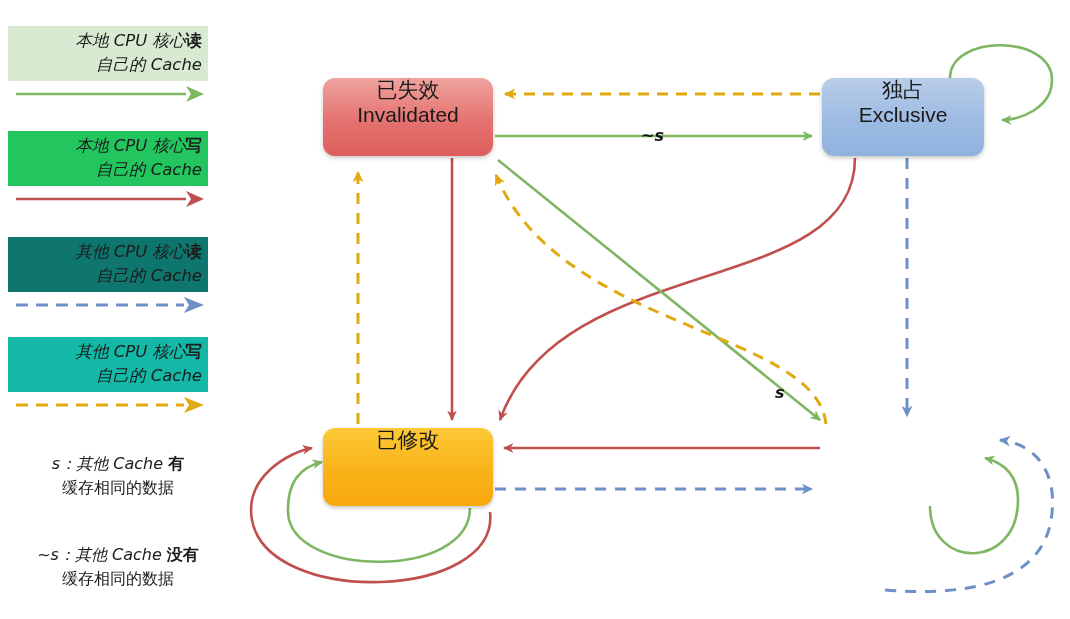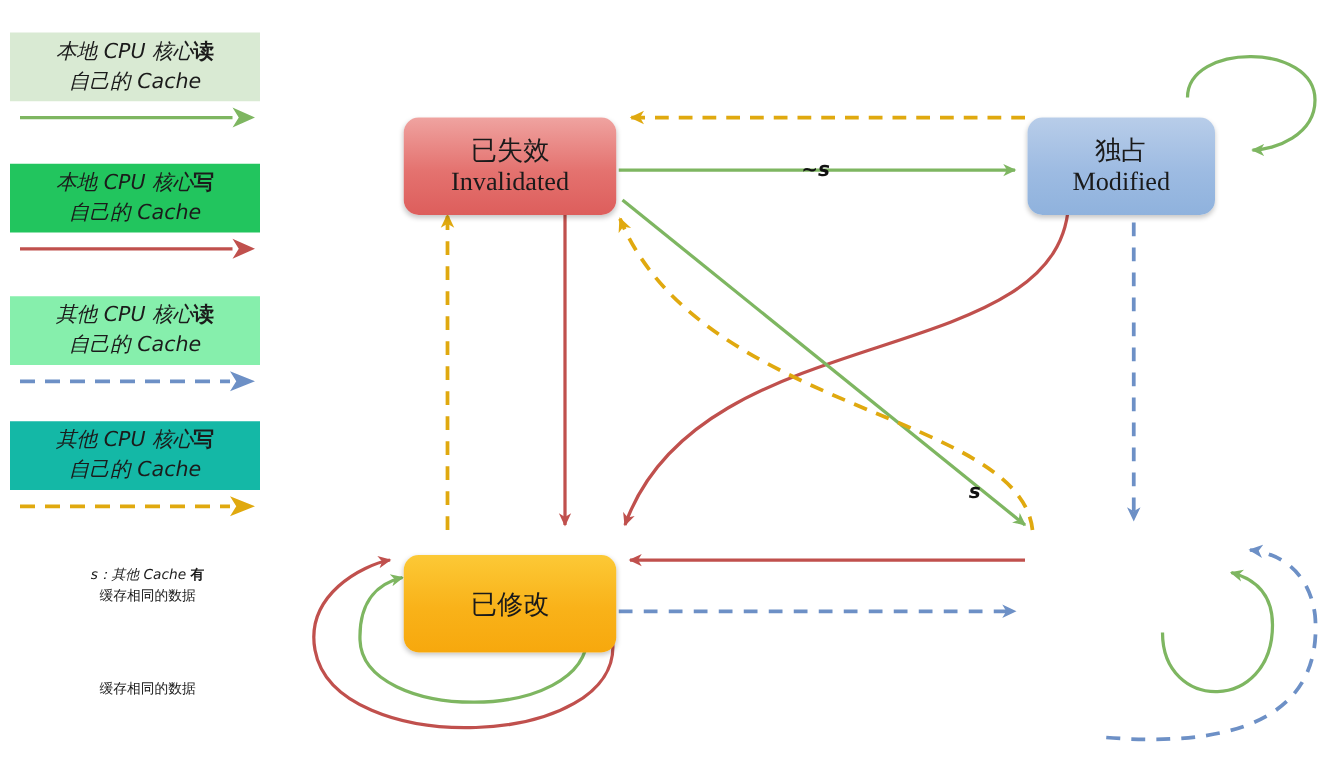--- a/index.html
+++ b/index.html
@@ -4,40 +4,40 @@
 <style>
   html,body{margin:0;padding:0;background:#ffffff;}
   body{width:1070px;height:619px;overflow:hidden;
        font-family:"DejaVu Sans","Liberation Sans",sans-serif;}
   #stage{position:relative;width:1070px;height:619px;background:#fff;}
   svg.canvas{position:absolute;left:0;top:0;width:1070px;height:619px;}
 
   
   .legend{position:absolute;left:0;top:0;width:240px;height:619px;}
   .leg-item{position:absolute;left:8px;width:200px;}
-  .leg-text{padding:3px 6px 4px 6px;text-align:center;
+  .leg-text{padding:3px 6px 4px 6px;text-align:right;
             font-size:16.5px;line-height:1.45;color:#1b1b1b;font-style:italic;}
   .leg-text b{font-style:normal;font-weight:bold;}
   .leg-sw{position:relative;height:26px;}
 
   .note{position:absolute;left:6px;width:224px;text-align:center;
-        font-size:11px;line-height:1.5;color:#1b1b1b;}
+        font-size:16px;line-height:1.5;color:#1b1b1b;}
   .note .hd{font-style:italic;}
   .note b{font-weight:bold;}
 
   
   .node{position:absolute;border-radius:12px;display:flex;
-        flex-direction:column;align-items:center;justify-content:center;
-        box-shadow:0 2px 4px rgba(0,0,0,.22);margin-top:16px;}
+        flex-direction:column;align-items:center;
+        box-shadow:0 2px 4px rgba(0,0,0,.22);}
   .node .cn{font-size:21px;color:#1a1a1a;line-height:1.15;}
   .node .en{font-size:21px;color:#1a1a1a;line-height:1.25;
-            font-family:Liberation Serif, serif;}
+            font-family:Liberation Sans, sans-serif;}
   #n-invalid{left:323px;top:78px;width:170px;height:78px;
     background:linear-gradient(180deg,#efa3a0 0%,#e4726f 55%,#dd5e5c 100%);}
-  #n-exclusive{left:822px;top:78px;width:150px;height:78px;
+  #n-exclusive{left:822px;top:78px;width:162px;height:78px;
     background:linear-gradient(180deg,#b8cde9 0%,#9dbbe2 55%,#8fb2dd 100%);}
   #n-modified{left:323px;top:428px;width:170px;height:78px;
     background:linear-gradient(180deg,#fcc936 0%,#f9b219 55%,#f7a80d 100%);gap:40px;}
   #n-shared{left:822px;top:428px;width:170px;height:78px;
     background:linear-gradient(180deg,#cfe6b8 0%,#b9dca0 55%,#aed594 100%);}
 
   .edge-lbl{position:absolute;font-size:16px;font-weight:bold;
             font-style:italic;color:#111;}
 </style>
 </head>
@@ -67,21 +67,21 @@
       </div>
       <div class="leg-sw">
         <svg width="200" height="26" viewBox="0 0 200 26">
           <line x1="8" y1="13" x2="178" y2="13" stroke="#c0504d" stroke-width="2.6"></line>
           <path d="M178 5 L196 13 L178 21 L183 13 Z" fill="#c0504d"></path>
         </svg>
       </div>
     </div>
 
     <div class="leg-item" style="top:237px">
-      <div class="leg-text" style="background:#86efac">
+      <div class="leg-text" style="background:#0f766e">
         <span>其他 CPU 核心</span><b>读</b><br>
         <span>自己的 Cache</span>
       </div>
       <div class="leg-sw">
         <svg width="200" height="26" viewBox="0 0 200 26">
           <line x1="8" y1="13" x2="176" y2="13" stroke="#6d90c6" stroke-width="3" stroke-dasharray="12 8"></line>
           <path d="M176 5 L196 13 L176 21 L181 13 Z" fill="#6d90c6"></path>
         </svg>
       </div>
     </div>
@@ -100,20 +100,23 @@
     </div>
 
     <div class="note" style="top:452px">
       <div>
         <span class="hd">s：其他 Cache </span><b>有</b>
       </div>
       <div>缓存相同的数据</div>
     </div>
 
     <div class="note" style="top:543px">
+      <div>
+        <span class="hd">~s：其他 Cache </span><b>没有</b>
+      </div>
       <div>缓存相同的数据</div>
     </div>
   </div>
 
   <svg class="canvas" viewBox="0 0 1070 619">
     <defs>
       <marker id="ahG" markerWidth="11" markerHeight="11" refX="9.4" refY="5.5" orient="auto" markerUnits="userSpaceOnUse">
         <path d="M0,0.6 L10.5,5.5 L0,10.4 L3,5.5 Z" fill="#7eb661"></path>
       </marker>
       <marker id="ahR" markerWidth="11" markerHeight="11" refX="9.4" refY="5.5" orient="auto" markerUnits="userSpaceOnUse">
@@ -158,21 +161,21 @@
     <path d="M490 512 C 500 600, 268 608, 252 520 C 244 476, 290 452, 312 448" fill="none" stroke="#c0504d" stroke-width="2.6" marker-end="url(#ahR)"></path>
   </svg>
 
   <div class="node" id="n-invalid">
     <div class="cn">已失效</div>
     <div class="en">Invalidated</div>
   </div>
 
   <div class="node" id="n-exclusive">
     <div class="cn">独占</div>
-    <div class="en">Modified</div>
+    <div class="en">Exclusive</div>
   </div>
 
   <div class="node" id="n-modified">
     <div class="cn">已修改</div>
   </div>
 
 
   <div class="edge-lbl" style="left:641px;top:126px">~s</div>
   <div class="edge-lbl" style="left:775px;top:383px">s</div>
 

